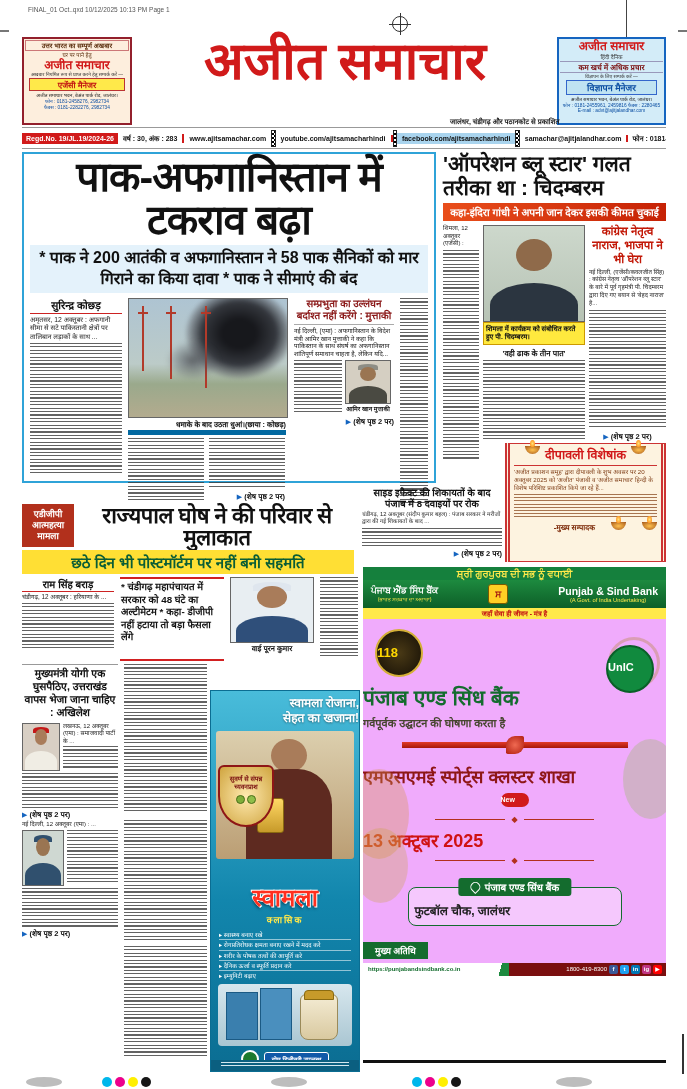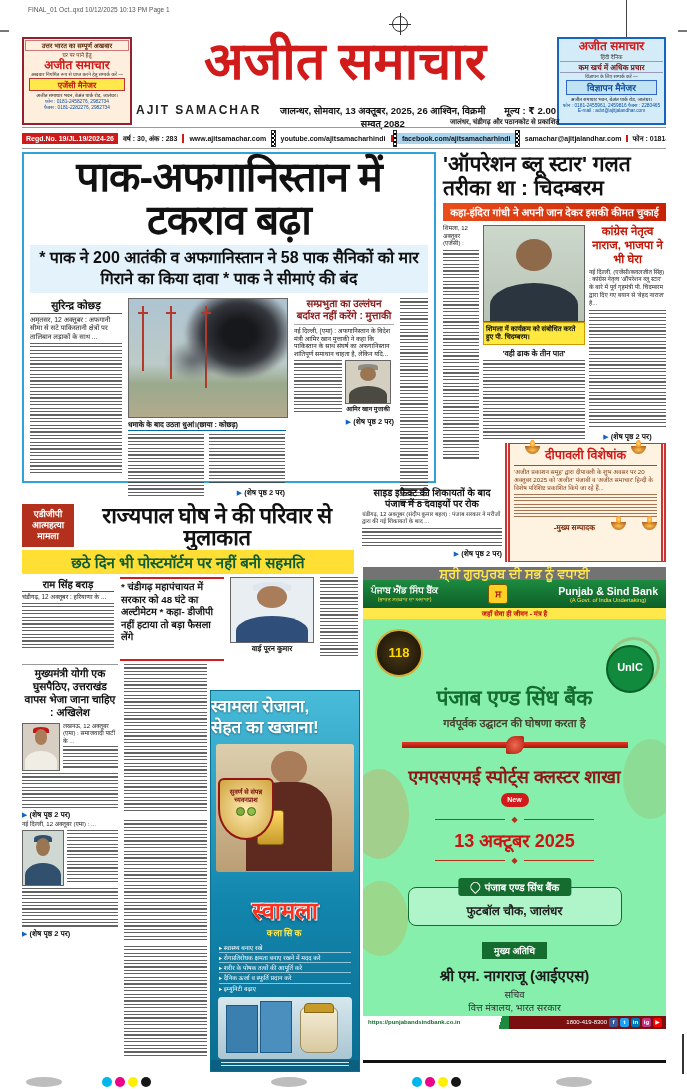--- a/index.html
+++ b/index.html
@@ -59,25 +59,20 @@
     <div style="font-size:5.5px;color:#5a2d0c;">घर पर पाने हेतु</div>
     <div style="font-size:12px;font-weight:900;color:#d11a1a;line-height:1.05;">अजीत समाचार</div>
     <div style="font-size:4.8px;color:#333;line-height:1.15;">अखबार नियमित रूप से प्राप्त करने हेतु सम्पर्क करें —</div>
     <div style="font-size:8px;font-weight:900;color:#c21212;background:#ffe94a;margin:1px 4px;border:1px solid #b33;">एजेंसी मैनेजर</div>
     <div style="font-size:4.8px;color:#222;">अजीत समाचार भवन, बेअंत पार्क रोड, जालंधर।</div>
     <div style="font-size:4.8px;color:#0b4ea2;">फोन : 0181-2458276, 2982734</div>
     <div style="font-size:4.8px;color:#0b4ea2;">फैक्स : 0181-2282276, 2982734</div>
   </div>
 
   <div class="abs" style="left:136px;top:33px;width:418px;text-align:center;font-weight:900;color:#d11a1a;font-size:52px;line-height:1.1;font-family:'Liberation Serif','DejaVu Serif',serif;">अजीत समाचार</div>
-  <div class="abs" style="left:136px;top:103px;width:420px;display:flex;align-items:baseline;gap:8px;">
-    <span style="font-size:12px;font-weight:bold;color:#222;letter-spacing:2px;white-space:nowrap;">AJIT SAMACHAR</span>
-    <span style="font-size:9.5px;font-weight:bold;color:#111;flex:1;text-align:center;">जालन्धर, सोमवार, 13 अक्तूबर, 2025, 26 आश्विन, विक्रमी सम्वत् 2082</span>
-    <span style="font-size:9.5px;font-weight:bold;color:#111;white-space:nowrap;">मूल्य : ₹ 2.00</span>
-  </div>
 
   <div class="abs" style="left:557px;top:37px;width:109px;height:88px;background:#d3ecf8;border:2px solid #1565c0;box-sizing:border-box;text-align:center;padding:1px;">
     <div style="font-size:12px;font-weight:900;color:#d11a1a;line-height:1.05;">अजीत समाचार</div>
     <div style="font-size:5.5px;color:#333;">हिंदी दैनिक</div>
     <div style="font-size:7.5px;font-weight:bold;color:#7a1010;border-top:1px solid #99b;border-bottom:1px solid #99b;">कम खर्च में अधिक प्रचार</div>
     <div style="font-size:4.8px;color:#333;">विज्ञापन के लिए सम्पर्क करें —</div>
     <div style="font-size:9px;font-weight:900;color:#0b4ea2;background:#bfe3f2;margin:1px 6px;border:1px solid #36c;">विज्ञापन मैनेजर</div>
     <div style="font-size:4.8px;color:#222;">अजीत समाचार भवन, बेअंत पार्क रोड, जालंधर।</div>
     <div style="font-size:4.8px;color:#0b4ea2;">फोन : 0181-2455961, 2459816 फैक्स : 2280465</div>
     <div style="font-size:4.8px;color:#0b4ea2;">E-mail : advt@ajitjalandhar.com</div>
@@ -108,21 +103,21 @@
         <div style="font-size:6.8px;line-height:1.25;margin-top:2px;color:#222;">अमृतसर, 12 अक्तूबर : अफगानी सीमा से सटे पाकिस्तानी क्षेत्रों पर तालिबान लड़ाकों के साथ ...</div>
         <div class="ft" style="height:130px;margin-top:2px;"></div>
       </div>
 
       <div style="width:160px;">
         <div class="photo smoke" style="width:158px;height:118px;">
           <span class="pole" style="left:26%;height:62%;"></span>
           <span class="pole" style="left:48%;height:70%;"></span>
           <span class="pole" style="left:8%;height:55%;"></span>
         </div>
-        <div style="width:158px;display:flex;justify-content:flex-start;font-size:7.3px;font-weight:800;border-bottom:1px solid #0369a1;padding:1px 0;">
+        <div style="width:158px;display:flex;justify-content:flex-end;font-size:7.3px;font-weight:800;border-bottom:5px solid #0369a1;padding:1px 0;">
           <span>धमाके के बाद उठता धुआं।</span>
           <span>(छाया : कोछड़)</span>
         </div>
         <div style="display:flex;gap:5px;margin-top:3px;">
           <div class="ft" style="width:76px;height:62px;"></div>
           <div style="width:76px;">
             <div class="ft" style="height:50px;"></div>
             <div class="cont" style="margin-top:3px;text-align:right;"><span class="arr">▶</span> <span>(शेष पृष्ठ 2 पर)</span></div>
           </div>
         </div>
@@ -254,21 +249,21 @@
 
   <div class="abs" style="left:124px;top:664px;width:83px;">
     <div class="ft" style="height:150px;"></div>
     <div style="height:6px;"></div>
     <div class="ft" style="height:120px;"></div>
     <div style="height:6px;"></div>
     <div class="ft" style="height:112px;"></div>
   </div>
 
   <div class="abs" style="left:210px;top:690px;width:150px;height:382px;background:linear-gradient(180deg,#49bcda,#1286ad 55%,#0b6d92);border:1px solid #0b6d92;box-sizing:border-box;color:#fff;overflow:hidden;">
-    <div style="font-size:17px;font-weight:900;text-align:left;margin-top:5px;line-height:1.25;text-shadow:0 1px 2px rgba(0,0,0,.4);">
+    <div style="font-size:12px;font-weight:900;text-align:right;margin-top:5px;line-height:1.25;text-shadow:0 1px 2px rgba(0,0,0,.4);">
       <div>स्वामला रोजाना,</div>
       <div>सेहत का खजाना!</div>
     </div>
     <div style="position:relative;width:138px;height:128px;margin:5px auto 0;background:linear-gradient(#dccfae,#bb9e74);border-radius:3px;">
       <span style="position:absolute;left:40%;top:6%;width:26%;height:26%;border-radius:50%;background:#a97c5a;"></span>
       <span style="position:absolute;left:22%;top:30%;width:62%;height:70%;border-radius:40% 40% 0 0;background:#5e2a20;"></span>
       <span style="position:absolute;left:30%;top:52%;width:18%;height:26%;background:linear-gradient(#ffd764,#c79a2a);border-radius:3px;border:1px solid #8a6a10;"></span>
       <div style="position:absolute;left:2px;bottom:32px;width:56px;height:62px;background:radial-gradient(#ffeab0,#cfa43e);border:2px solid #8e1616;border-radius:6px 6px 50% 50%;color:#7a1010;text-align:center;font-weight:800;font-size:6.5px;line-height:1.3;padding-top:8px;box-sizing:border-box;">
         <div>सुवर्ण से संपन्न</div>
         <div>च्यवनप्राश</div>
@@ -298,35 +293,35 @@
     <div style="display:flex;align-items:center;justify-content:center;gap:5px;margin-top:4px;">
       <span style="width:14px;height:14px;border-radius:50%;background:#1c7a2e;border:2px solid #fff;display:inline-block;"></span>
       <span style="background:#1059a8;border:1px solid #fff;border-radius:3px;font-size:6.5px;font-weight:800;padding:2px 7px;">होम डिलीवरी उपलब्ध</span>
     </div>
     <div style="position:absolute;left:0;bottom:0;width:100%;height:11px;background:#0b5f80;">
       <div class="ftw" style="height:6px;margin:2px 10px;"></div>
     </div>
   </div>
 
   <div class="abs" style="left:363px;top:567px;width:303px;height:496px;box-sizing:border-box;border-bottom:3px solid #111;">
-    <div style="height:13px;background:#737373;color:#ffe94a;font-size:13px;font-weight:700;text-align:center;line-height:13px;">ਸ਼੍ਰੀ ਗੁਰਪੁਰਬ ਦੀ ਸਭ ਨੂੰ ਵਧਾਈ</div>
+    <div style="height:13px;background:#15803d;color:#ffe94a;font-size:10px;font-weight:700;text-align:center;line-height:13px;">ਸ਼੍ਰੀ ਗੁਰਪੁਰਬ ਦੀ ਸਭ ਨੂੰ ਵਧਾਈ</div>
     <div style="height:28px;background:linear-gradient(#1d8a3f,#0d5f28);display:flex;align-items:center;justify-content:space-between;padding:0 8px;box-sizing:border-box;">
       <div style="text-align:center;color:#fff;">
         <div style="font-size:9px;font-weight:800;">ਪੰਜਾਬ ਐਂਡ ਸਿੰਧ ਬੈਂਕ</div>
         <div style="font-size:5.3px;color:#ffe94a;">(ਭਾਰਤ ਸਰਕਾਰ ਦਾ ਅਦਾਰਾ)</div>
       </div>
       <div style="width:18px;height:18px;background:#ffcf24;border-radius:3px;border:1px solid #7a5a00;display:flex;align-items:center;justify-content:center;color:#a01010;font-size:9px;font-weight:900;">ਸ</div>
       <div style="text-align:center;color:#fff;">
         <div style="font-size:10.5px;font-weight:800;">Punjab &amp; Sind Bank</div>
         <div style="font-size:5.8px;color:#ffe94a;">(A Govt. of India Undertaking)</div>
       </div>
     </div>
     <div style="height:11px;background:#ffe94a;color:#c41212;font-size:6.8px;font-weight:700;text-align:center;line-height:11px;">जहाँ सेवा ही जीवन - मंत्र है</div>
 
-    <div style="position:relative;height:397px;background:#86efac;overflow:hidden;text-align:center;">
+    <div style="position:relative;height:344px;background:#f0abfc;overflow:hidden;text-align:left;">
       <span style="position:absolute;left:-14px;top:150px;width:60px;height:90px;border-radius:50%;background:#d8964e;opacity:.35;"></span>
       <span style="position:absolute;right:-12px;top:120px;width:55px;height:80px;border-radius:50%;background:#9cb96a;opacity:.35;"></span>
       <span style="position:absolute;right:6px;top:18px;width:46px;height:46px;border-radius:50%;border:3px solid #b98a4a;opacity:.4;"></span>
       <span style="position:absolute;left:-10px;bottom:60px;width:55px;height:75px;border-radius:50%;background:#c9a23e;opacity:.3;"></span>
 
       <div style="position:absolute;left:12px;top:10px;width:44px;height:44px;border-radius:50%;background:radial-gradient(#4a3a16,#140e05);border:2px solid #d4af37;color:#ffd700;font-size:13px;font-weight:900;line-height:44px;">118</div>
       <div style="position:absolute;right:12px;top:26px;width:44px;height:44px;border-radius:50%;background:#118a3e;border:2px solid #0a5f28;color:#fff;font-size:11px;font-weight:800;line-height:40px;">UnIC</div>
 
       <div style="padding-top:64px;font-size:21px;font-weight:900;color:#146c2e;">पंजाब एण्ड सिंध बैंक</div>
       <div style="margin-top:4px;font-size:11px;color:#46452f;font-weight:600;">गर्वपूर्वक उद्घाटन की घोषणा करता है</div>

